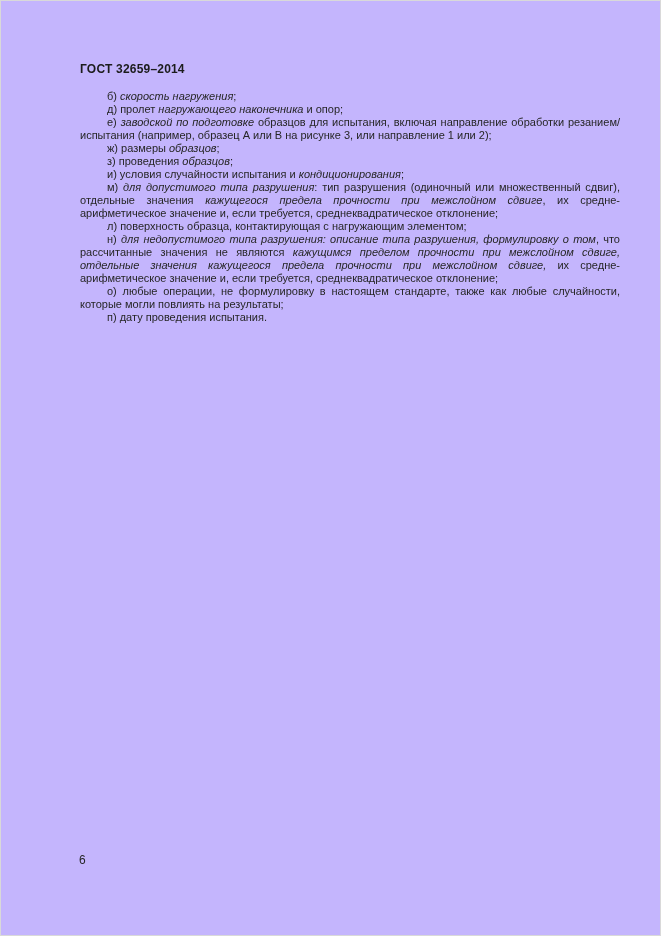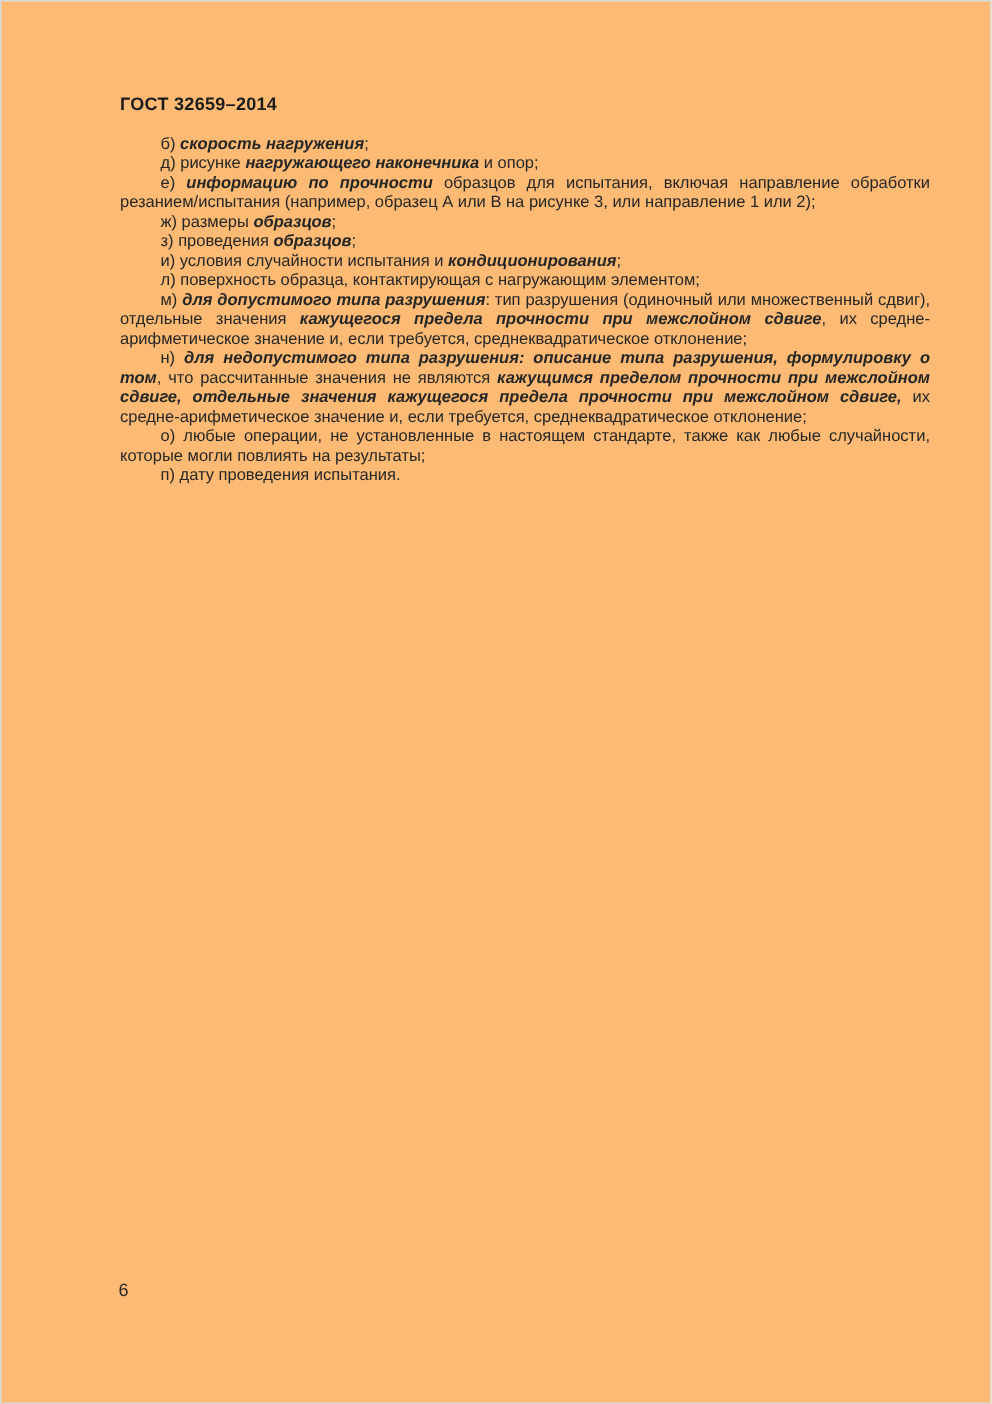--- a/index.html
+++ b/index.html
@@ -5,21 +5,21 @@
     html, body {
       margin: 0;
       padding: 0;
       background: #ffffff;
     }
     .page {
       position: relative;
       width: 661px;
       height: 936px;
       box-sizing: border-box;
-      background: #fdba74;
+      background: #c4b5fd;
       border: 1px solid #d9d9d9;
       overflow: hidden;
       font-family: "Liberation Sans", sans-serif;
     }
     .doc-header {
       position: absolute;
       left: 79px;
       top: 61px;
       font-size: 12px;
       font-weight: 700;
@@ -36,44 +36,43 @@
     }
     .para {
       margin: 0;
       font-size: 11px;
       line-height: 13px;
       text-align: justify;
       text-indent: 27px;
     }
     .para .it {
       font-style: italic;
-      font-weight: bold;
     }
     .page-number {
       position: absolute;
       left: 78px;
       top: 852px;
       font-size: 12px;
       color: #262626;
     }
   </style>
 </head>
 <body>
 
 <div class="page">
   <div class="doc-header">ГОСТ 32659–2014</div>
 
   <div class="doc-body">
       <p class="para"><span>б) </span><span class="it">скорость нагружения</span><span>;</span></p>
-      <p class="para"><span>д) рисунке </span><span class="it">нагружающего наконечника</span><span> и опор;</span></p>
-      <p class="para"><span>е) </span><span class="it">информацию по прочности</span><span> образцов для испытания, включая направление обработки резанием/испытания (например, образец А или В на рисунке 3, или направление 1 или 2);</span></p>
+      <p class="para"><span>д) пролет </span><span class="it">нагружающего наконечника</span><span> и опор;</span></p>
+      <p class="para"><span>е) </span><span class="it">заводской по подготовке</span><span> образцов для испытания, включая направление обработки резанием/испытания (например, образец А или В на рисунке 3, или направление 1 или 2);</span></p>
       <p class="para"><span>ж) размеры </span><span class="it">образцов</span><span>;</span></p>
       <p class="para"><span>з) проведения </span><span class="it">образцов</span><span>;</span></p>
       <p class="para"><span>и) условия случайности испытания и </span><span class="it">кондиционирования</span><span>;</span></p>
+      <p class="para"><span>м) </span><span class="it">для допустимого типа разрушения</span><span>: тип разрушения (одиночный или множественный сдвиг), отдельные значения </span><span class="it">кажущегося предела прочности при межслойном сдвиге</span><span>, их средне-арифметическое значение и, если требуется, среднеквадратическое отклонение;</span></p>
       <p class="para"><span>л) поверхность образца, контактирующая с нагружающим элементом;</span></p>
-      <p class="para"><span>м) </span><span class="it">для допустимого типа разрушения</span><span>: тип разрушения (одиночный или множественный сдвиг), отдельные значения </span><span class="it">кажущегося предела прочности при межслойном сдвиге</span><span>, их средне-арифметическое значение и, если требуется, среднеквадратическое отклонение;</span></p>
       <p class="para"><span>н) </span><span class="it">для недопустимого типа разрушения: описание типа разрушения, формулировку о том</span><span>, что рассчитанные значения не являются </span><span class="it">кажущимся пределом прочности при межслойном сдвиге, отдельные значения кажущегося предела прочности при межслойном сдвиге,</span><span> их средне-арифметическое значение и, если требуется, среднеквадратическое отклонение;</span></p>
-      <p class="para"><span>о) любые операции, не установленные в настоящем стандарте, также как любые случайности, которые могли повлиять на результаты;</span></p>
+      <p class="para"><span>о) любые операции, не формулировку в настоящем стандарте, также как любые случайности, которые могли повлиять на результаты;</span></p>
       <p class="para"><span>п) дату проведения испытания.</span></p>
     </div>
 
   <div class="page-number">6</div>
 </div>
 
 </body></html>

